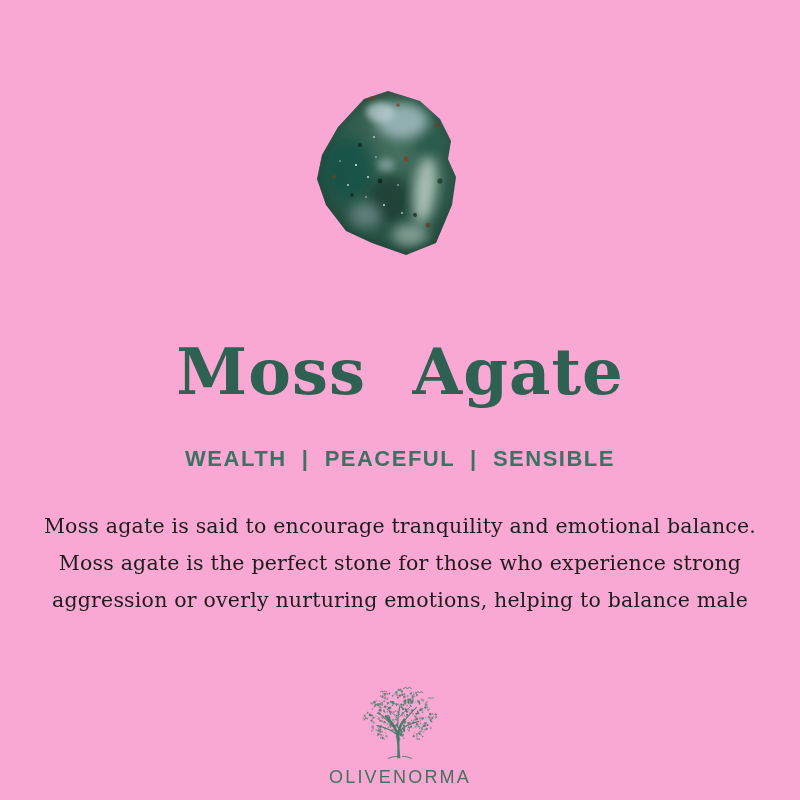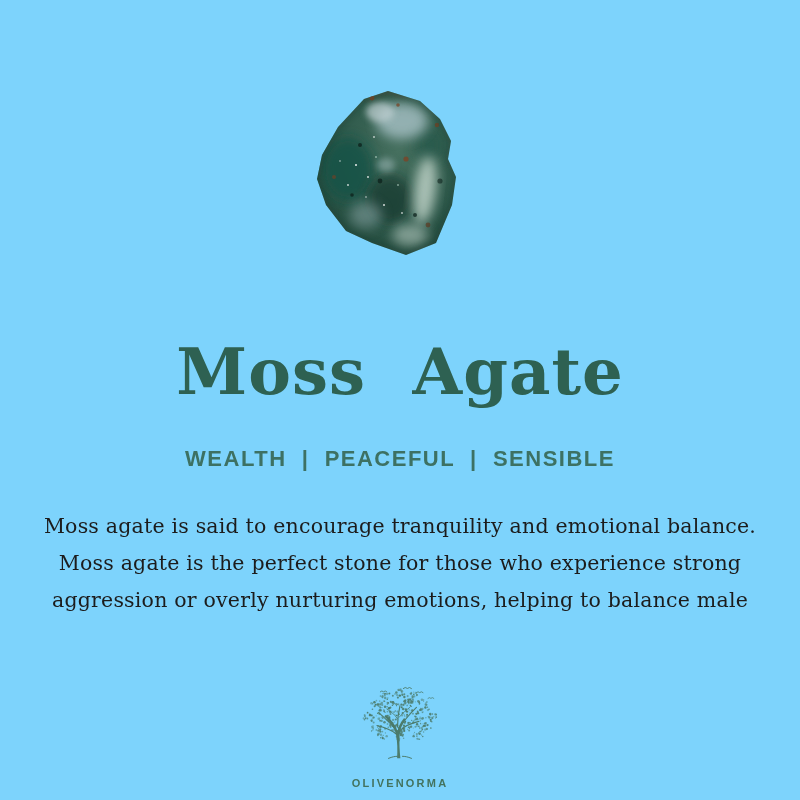--- a/index.html
+++ b/index.html
@@ -6,21 +6,21 @@
   html, body { width: 800px; height: 800px; }
   body {
     font-family: "Liberation Sans", sans-serif;
     background: #ffffff;
     overflow: hidden;
   }
   .card {
     position: relative;
     width: 800px;
     height: 800px;
-    background: #7dd3fc;
+    background: #f9a8d4;
   }
   .stone {
     position: absolute;
     left: 310px;
     top: 85px;
     width: 160px;
     height: 175px;
   }
   .title {
     position: absolute;
@@ -65,24 +65,24 @@
   .desc-line { white-space: nowrap; }
   .brand {
     position: absolute;
     top: 686px;
     left: 0;
     width: 100%;
     text-align: center;
   }
   .brand svg { display: block; margin: 0 auto; }
   .brand-name {
-    margin-top: 17px;
+    margin-top: 7px;
     font-family: "Liberation Sans", sans-serif;
-    font-weight: 700;
-    font-size: 11px;
+    font-weight: 400;
+    font-size: 18px;
     letter-spacing: 2.2px;
     color: var(--brand-color, #43735f);
   }
 </style>
 </head>
 <body>
 
 <div class="card">
 
   <div class="stone">

